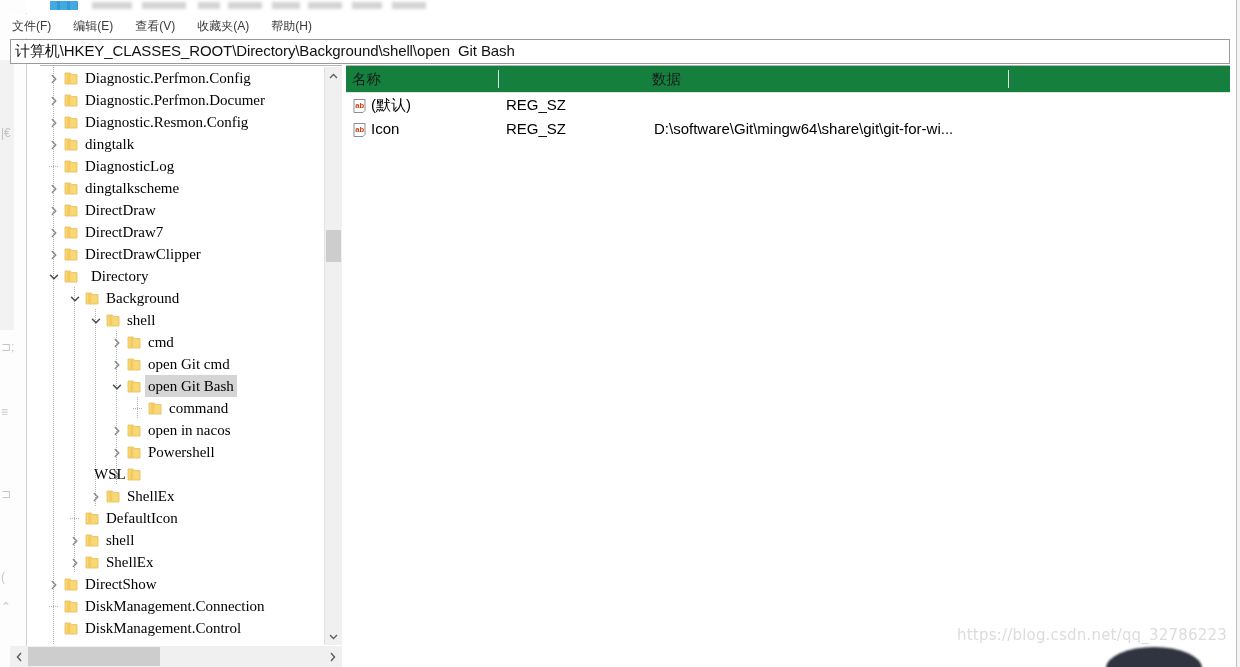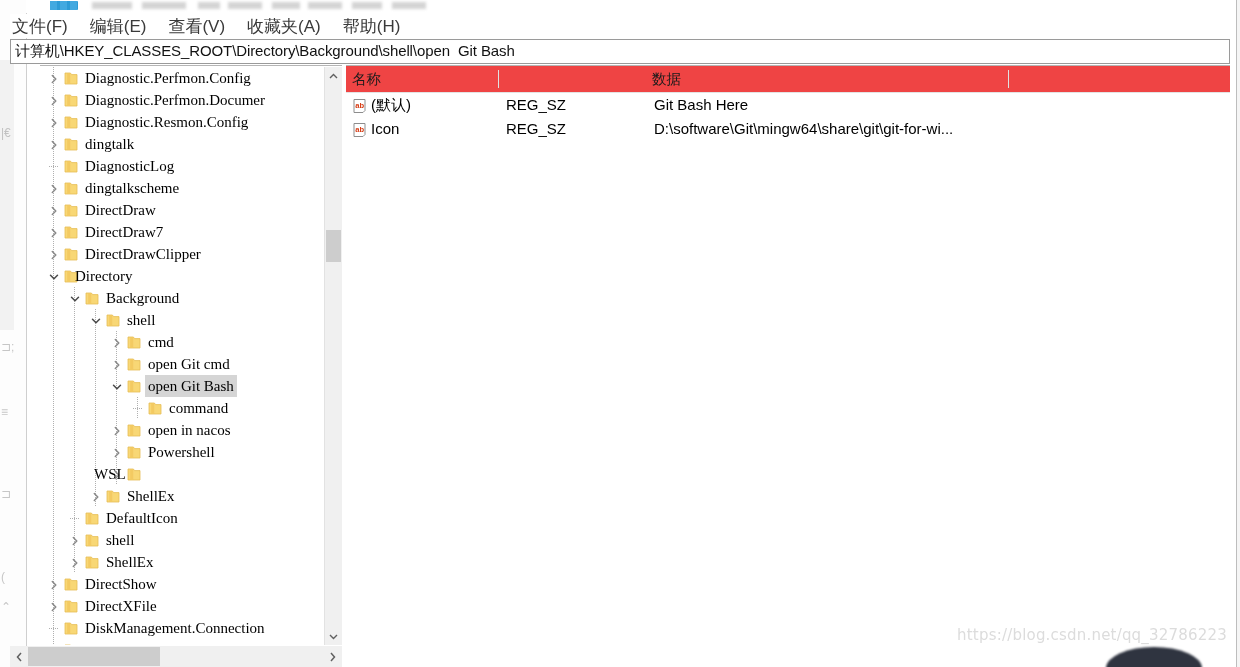--- a/index.html
+++ b/index.html
@@ -20,21 +20,21 @@
   
   .titlestrip{position:absolute;left:26px;top:0;right:0;height:13px;background:#ffffff;overflow:hidden;}
   .titlestrip .blue{position:absolute;left:24px;top:1px;width:28px;height:9px;background:#2e9bd6;
      filter:blur(0.6px);border-radius:1px;}
   .titlestrip .blue i{position:absolute;top:0;width:7px;height:9px;background:#43a9e0;display:block;}
   .titlestrip .ghost{position:absolute;top:2px;height:7px;background:#c9c9c9;filter:blur(1.4px);opacity:.8;}
 
   
   .menubar{position:absolute;left:10px;top:14px;right:0;height:24px;display:flex;align-items:center;gap:18px;
     background:#fff;}
-  .menubar .mi{font-size:17px;color:#3a3a3a;padding:1px 2px;cursor:default;white-space:nowrap;}
+  .menubar .mi{font-size:12px;color:#3a3a3a;padding:1px 2px;cursor:default;white-space:nowrap;}
 
   
   .addrwrap{position:absolute;left:10px;top:39px;width:1220px;height:25px;
     border:1px solid #9a9a9a;background:#fff;box-sizing:border-box;display:flex;align-items:center;}
   .addrwrap input{border:0;outline:0;width:100%;height:100%;padding:0 4px;box-sizing:border-box;
     font-family:inherit;font-size:15px;color:#111;background:transparent;letter-spacing:-0.1px;}
 
   
   .split{position:absolute;left:10px;top:65px;width:1220px;height:580px;}
 
@@ -67,21 +67,21 @@
 
   .hsb{position:absolute;left:0;top:646px;width:315px;height:21px;background:#f0f0f0;}
   .hsb .arrow{position:absolute;top:0;width:18px;height:21px;display:flex;align-items:center;justify-content:center;color:#606060;}
   .hsb .arrow.lt{left:0;}
   .hsb .arrow.rt{right:0;}
   .hsb .thumb{position:absolute;left:18px;top:1px;width:132px;height:19px;background:#cdcdcd;}
 
   
   .listpane{position:absolute;left:336px;top:0;width:884px;height:580px;background:#fff;
      border-top:1px solid #b5b5b5;box-sizing:border-box;}
-  .hdrrow{position:relative;height:26px;background:#ef4444;border-bottom:1px solid #e3e3e3;}
+  .hdrrow{position:relative;height:26px;background:#15803d;border-bottom:1px solid #e3e3e3;}
   .hdr{position:absolute;top:0;height:26px;line-height:26px;font-size:14.5px;color:#1b1b1b;
      padding-left:6px;box-sizing:border-box;}
   .hdr .sep{position:absolute;right:0;top:4px;bottom:4px;width:1px;background:#e0e0e0;}
   .vrow{position:relative;height:24px;line-height:24px;white-space:nowrap;cursor:default;}
   .vcell{position:absolute;top:0;height:24px;font-size:15px;color:#000;overflow:hidden;text-overflow:ellipsis;
      white-space:nowrap;padding-right:6px;box-sizing:border-box;}
   .abicon{position:absolute;left:6px;top:4px;width:16px;height:16px;}
 
   
   .watermark{position:absolute;right:13px;bottom:23px;font-size:15px;color:#dcdcdc;
@@ -212,21 +212,21 @@
                 <path d="M3.1 1.3 h3.1 v10.4 h-3.1 Z" fill="#f2c85f" opacity=".85"></path>
               </svg>
             </span><span class="lbl" style="margin-left: 42px;">DirectDrawClipper</span></div>
           <div class="trow" style="top: 0px;"><span class="chev" style="left: 6px;"><svg width="10" height="10" viewBox="0 0 10 10">
                 <path d="M1.5 3.3 L5 6.8 L8.5 3.3" stroke="#4a4a4a" stroke-width="1.5" fill="none" stroke-linecap="round" stroke-linejoin="round"></path>
               </svg></span><span class="fold" style="left: 24px;">
               <svg width="14" height="13" viewBox="0 0 14 13">
                 <path d="M1 1 h5.4 l1.2 1.6 H13 v9.4 H1 Z" fill="#f8d775" stroke="#e6bd55" stroke-width="0.8"></path>
                 <path d="M3.1 1.3 h3.1 v10.4 h-3.1 Z" fill="#f2c85f" opacity=".85"></path>
               </svg>
-            </span><span class="lbl" style="margin-left: 32px;">Directory</span></div>
+            </span><span class="lbl" style="margin-left: 48px;">Directory</span></div>
           <div class="trow" style="top: 0px;"><span class="chev" style="left: 27px;"><svg width="10" height="10" viewBox="0 0 10 10">
                 <path d="M1.5 3.3 L5 6.8 L8.5 3.3" stroke="#4a4a4a" stroke-width="1.5" fill="none" stroke-linecap="round" stroke-linejoin="round"></path>
               </svg></span><span class="fold" style="left: 45px;">
               <svg width="14" height="13" viewBox="0 0 14 13">
                 <path d="M1 1 h5.4 l1.2 1.6 H13 v9.4 H1 Z" fill="#f8d775" stroke="#e6bd55" stroke-width="0.8"></path>
                 <path d="M3.1 1.3 h3.1 v10.4 h-3.1 Z" fill="#f2c85f" opacity=".85"></path>
               </svg>
             </span><span class="lbl" style="margin-left: 63px;">Background</span></div>
           <div class="trow" style="top: 0px;"><span class="chev" style="left: 48px;"><svg width="10" height="10" viewBox="0 0 10 10">
                 <path d="M1.5 3.3 L5 6.8 L8.5 3.3" stroke="#4a4a4a" stroke-width="1.5" fill="none" stroke-linecap="round" stroke-linejoin="round"></path>
@@ -321,28 +321,20 @@
               </svg>
             </span><span class="lbl" style="margin-left: 63px;">ShellEx</span></div>
           <div class="trow" style="top: 0px;"><span class="chev" style="left: 6px;"><svg width="10" height="10" viewBox="0 0 10 10">
                 <path d="M3.3 1.5 L6.8 5 L3.3 8.5" stroke="#8a8a8a" stroke-width="1.5" fill="none" stroke-linecap="round" stroke-linejoin="round"></path>
               </svg></span><span class="fold" style="left: 24px;">
               <svg width="14" height="13" viewBox="0 0 14 13">
                 <path d="M1 1 h5.4 l1.2 1.6 H13 v9.4 H1 Z" fill="#f8d775" stroke="#e6bd55" stroke-width="0.8"></path>
                 <path d="M3.1 1.3 h3.1 v10.4 h-3.1 Z" fill="#f2c85f" opacity=".85"></path>
               </svg>
             </span><span class="lbl" style="margin-left: 42px;">DirectShow</span></div>
-          <div class="trow" style="top: 0px;"><span class="chev" style="left: 6px;"><svg width="10" height="10" viewBox="0 0 10 10">
-                <path d="M3.3 1.5 L6.8 5 L3.3 8.5" stroke="#8a8a8a" stroke-width="1.5" fill="none" stroke-linecap="round" stroke-linejoin="round"></path>
-              </svg></span><span class="fold" style="left: 24px;">
-              <svg width="14" height="13" viewBox="0 0 14 13">
-                <path d="M1 1 h5.4 l1.2 1.6 H13 v9.4 H1 Z" fill="#f8d775" stroke="#e6bd55" stroke-width="0.8"></path>
-                <path d="M3.1 1.3 h3.1 v10.4 h-3.1 Z" fill="#f2c85f" opacity=".85"></path>
-              </svg>
-            </span><span class="lbl" style="margin-left: 42px;">DirectXFile</span></div>
           <div class="trow" style="top: 0px;"><span class="hline" style="left: 9px; width: 10px; top: 11px;"></span><span class="fold" style="left: 24px;">
               <svg width="14" height="13" viewBox="0 0 14 13">
                 <path d="M1 1 h5.4 l1.2 1.6 H13 v9.4 H1 Z" fill="#f8d775" stroke="#e6bd55" stroke-width="0.8"></path>
                 <path d="M3.1 1.3 h3.1 v10.4 h-3.1 Z" fill="#f2c85f" opacity=".85"></path>
               </svg>
             </span><span class="lbl" style="margin-left: 42px;">DiskManagement.Connection</span></div>
           <div class="trow" style="top: 0px;"><span class="chev" style="left: 6px;"></span><span class="fold" style="left: 24px;">
               <svg width="14" height="13" viewBox="0 0 14 13">
                 <path d="M1 1 h5.4 l1.2 1.6 H13 v9.4 H1 Z" fill="#f8d775" stroke="#e6bd55" stroke-width="0.8"></path>
                 <path d="M3.1 1.3 h3.1 v10.4 h-3.1 Z" fill="#f2c85f" opacity=".85"></path>
@@ -377,21 +369,20 @@
         </div>
       </div>
       <div id="vlist">
           <div class="vrow">
             <span class="abicon"><svg width="16" height="16" viewBox="0 0 16 16">
                 <path d="M2 1.5 h11 v11 l-2 2 h-9 Z" fill="#ffffff" stroke="#8d8d8d" stroke-width="1"></path>
                 <text x="7.6" y="9.6" text-anchor="middle" font-size="7.6" font-weight="bold" font-family="&quot;Liberation Sans&quot;,sans-serif" fill="#d63a12">ab</text>
               </svg></span>
             <span class="vcell" style="left: 25px; width: 128px;">(默认)</span>
             <span class="vcell" style="left: 160px; width: 140px;">REG_SZ</span>
-            <span class="vcell" style="left: 308px; width: 356px;">Git Bash Here</span>
           </div>
           <div class="vrow">
             <span class="abicon"><svg width="16" height="16" viewBox="0 0 16 16">
                 <path d="M2 1.5 h11 v11 l-2 2 h-9 Z" fill="#ffffff" stroke="#8d8d8d" stroke-width="1"></path>
                 <text x="7.6" y="9.6" text-anchor="middle" font-size="7.6" font-weight="bold" font-family="&quot;Liberation Sans&quot;,sans-serif" fill="#d63a12">ab</text>
               </svg></span>
             <span class="vcell" style="left: 25px; width: 128px;">Icon</span>
             <span class="vcell" style="left: 160px; width: 140px;">REG_SZ</span>
             <span class="vcell" style="left: 308px; width: 356px;">D:\software\Git\mingw64\share\git\git-for-wi...</span>
           </div>

